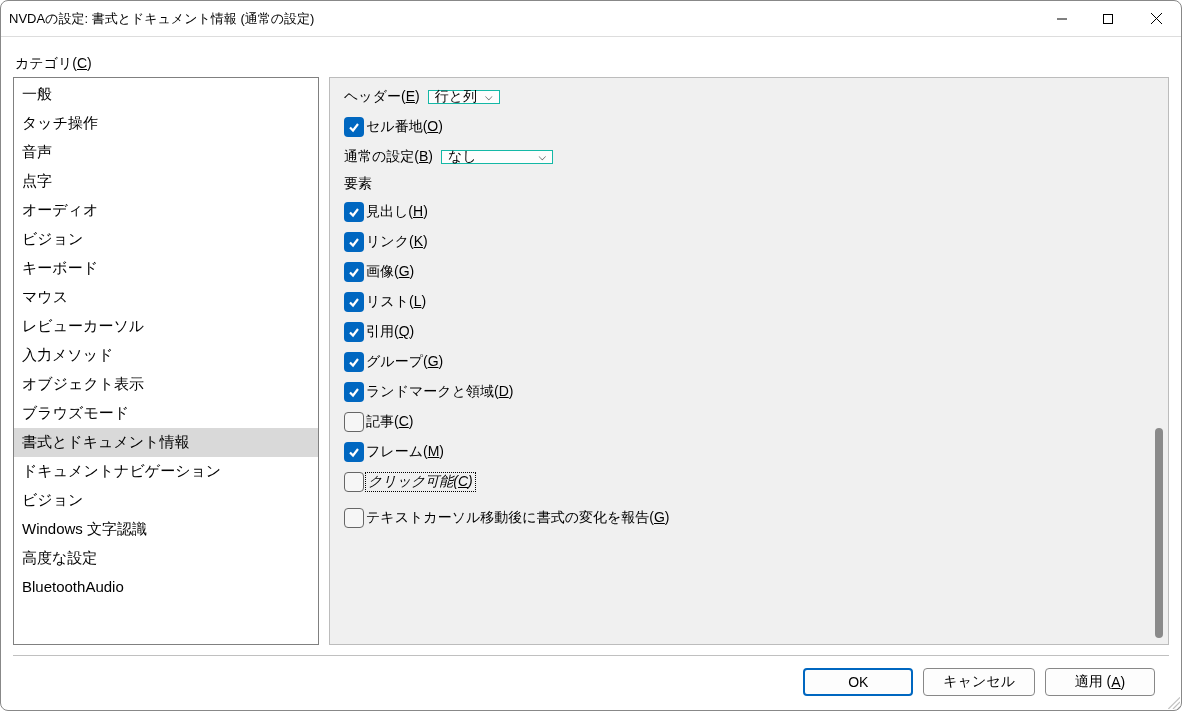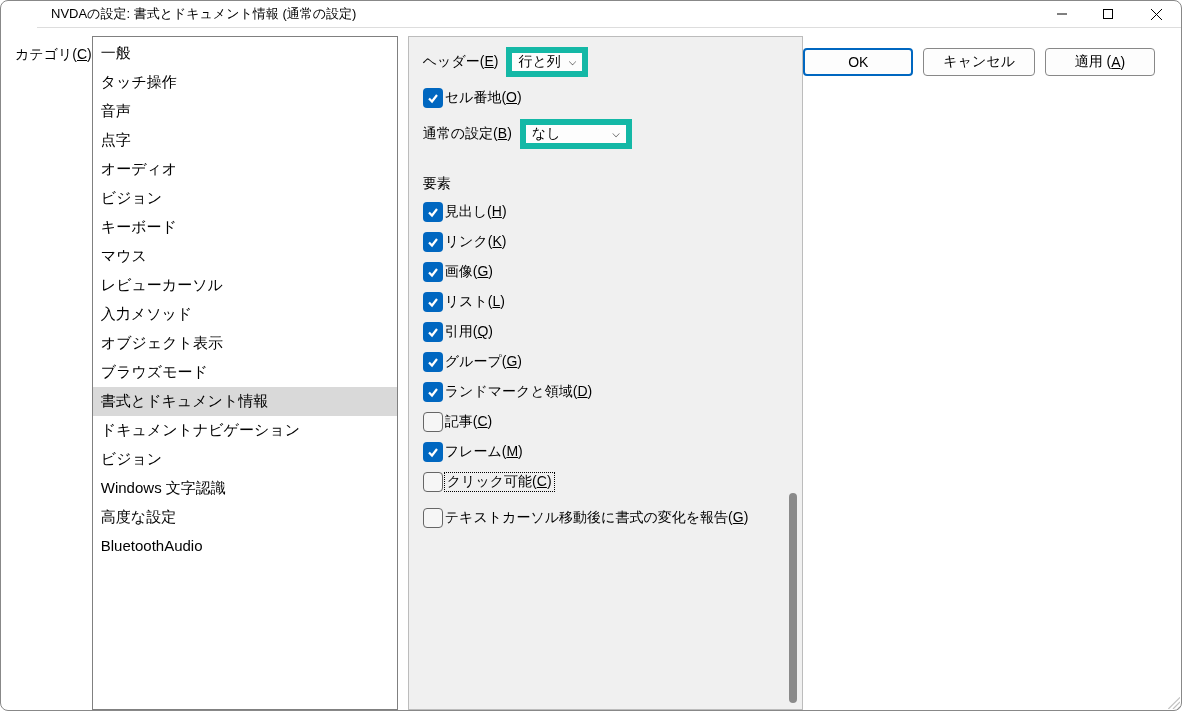--- a/index.html
+++ b/index.html
@@ -9,39 +9,38 @@
   background: #fff;
   width: 1182px;
   height: 711px;
   overflow: hidden;
   border: 1px solid #888;
   border-radius: 8px;
   display: flex;
   flex-direction: column;
 }
 .titlebar {
-  height: 27px;
+  height: 36px;
   display: flex;
   align-items: center;
-  padding-left: 14px;
+  padding-left: 8px;
   border-bottom: 1px solid #ddd;
-  margin-left: 36px;
 }
 .titlebar-title { flex: 1; font-size: 13px; }
 .winbtn {
   width: 46px; height: 38px;
   display: flex; align-items: center; justify-content: center;
   font-size: 14px;
 }
 .winbtn.close { width: 50px; }
 .winbtn svg { stroke: #000; fill: none; stroke-width: 1; }
 .content {
   flex: 1;
   display: flex;
-  flex-direction: row;
+  flex-direction: column;
   padding: 8px 12px 0 12px;
   overflow: hidden;
 }
 .cat-label { margin: 10px 0 4px 2px; }
 .u { text-decoration: underline; }
 .body-row {
   flex: 1;
   display: flex;
   gap: 10px;
   overflow: hidden;
@@ -84,32 +83,32 @@
   border-radius: 4px;
   margin: 0 auto;
 }
 .row {
   display: flex;
   align-items: center;
   margin: 6px 0;
   gap: 8px;
 }
 .combo {
-  border: 6px solid #14b8a6;
+  border: 1px solid #14b8a6;
   background: #fdfdfd;
-  height: 30px;
+  height: 14px;
   padding: 0 6px;
   display: inline-flex;
   align-items: center;
   gap: 8px;
   font-size: 14px;
 }
 .combo .arrow { font-size: 10px; color: #333; }
 .fieldset-label {
-  margin-top: 26px;
+  margin-top: 9px;
   margin-bottom: 4px;
 }
 .chk {
   display: flex;
   align-items: center;
   gap: 2px;
   padding: 5px 0;
 }
 .chkbox {
   width: 20px; height: 20px;
@@ -118,21 +117,21 @@
 }
 .chkbox.checked {
   background: #0067c0;
 }
 .chkbox.unchecked {
   border: 1.5px solid #666;
   background: #f6f6f6;
 }
 .chkbox.checked svg { stroke: #fff; stroke-width: 2.2; fill: none; }
 .chk-label { font-size: 14px; }
-.chk-label.dotted { outline: 1px dotted #000; outline-offset: 0px; padding: 0 2px;}
+.chk-label.dotted { outline: 1px dotted #000; outline-offset: 0px; padding: 0 2px; font-style: italic;}
 hr.sep {
   border: none;
   border-top: 1px solid #c0c0c0;
   margin: 10px 0 0 0;
 }
 .footer {
   display: flex;
   justify-content: flex-end;
   gap: 10px;
   padding: 12px 14px 14px 0;

